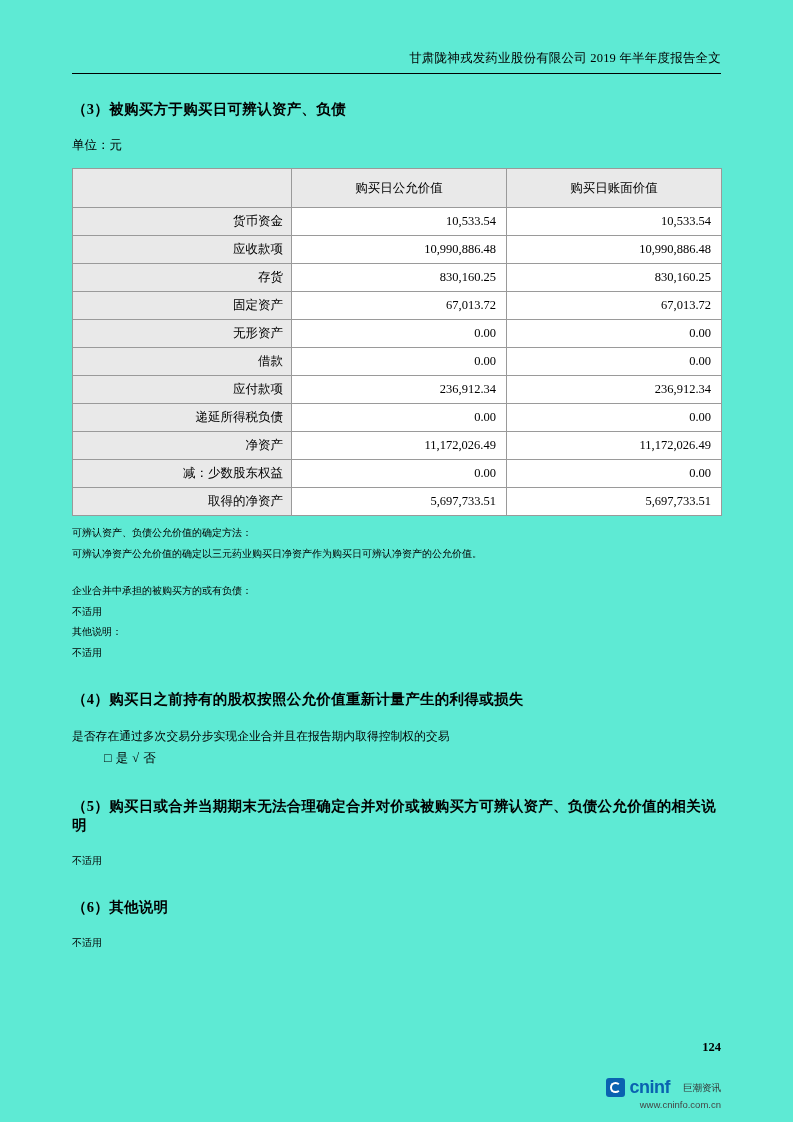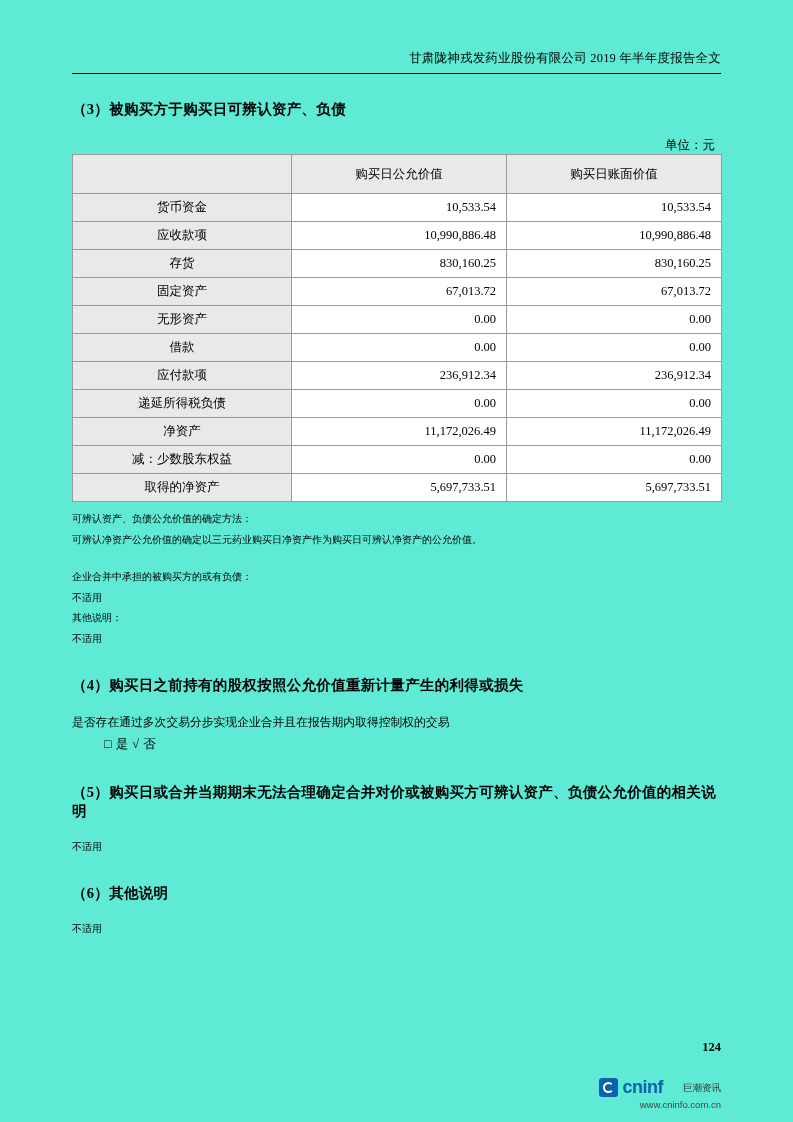--- a/index.html
+++ b/index.html
@@ -37,23 +37,22 @@
     border-bottom: 1.2px solid #000;
     margin-bottom: 26px;
   }
   .h-sec {
     font-size: 14.5px;
     font-weight: bold;
     margin: 0 0 18px 0;
     letter-spacing: 0.3px;
   }
   .unit-line {
-    text-align: right;
-    font-size: 12.5px;
-    margin-bottom: 0;
+    font-size: 12.5px;
+    margin-bottom: 14px;
     padding-right: 6px;
   }
   table.fin {
     border-collapse: collapse;
     width: 649px;
     table-layout: fixed;
     font-size: 12.5px;
     font-family: Liberation Serif, serif;
   }
   table.fin col.c0 { width: 219px; }
@@ -72,21 +71,21 @@
   }
   table.fin tr.hdr td.blank {
     background: #e9e9e9;
   }
   table.fin tr.hdr-top td {
     background: #e9e9e9;
     height: 28px;
   }
   table.fin td.label {
     background: #e9e9e9;
-    text-align: center;
+    text-align: right;
   }
   table.fin td.num {
     text-align: right;
     background: #ffffff;
     padding-right: 10px;
   }
   .para {
     font-size: 10px;
     line-height: 1.55;
     margin: 0;
@@ -149,21 +148,21 @@
     font-family: "Liberation Sans", sans-serif;
     font-size: 18px;
     font-weight: bold;
     color: #0a62b0;
     letter-spacing: -0.5px;
   }
   .logo-cn {
     font-family: "Liberation Sans", sans-serif;
     font-size: 9.5px;
     color: #333333;
-    margin-left: 15px;
+    margin-left: 8px;
   }
   .logo-url {
     font-family: "Liberation Sans", sans-serif;
     font-size: 9.5px;
     color: #444444;
     margin-top: 2px;
   }
 </style>
 </head>
 <body>

